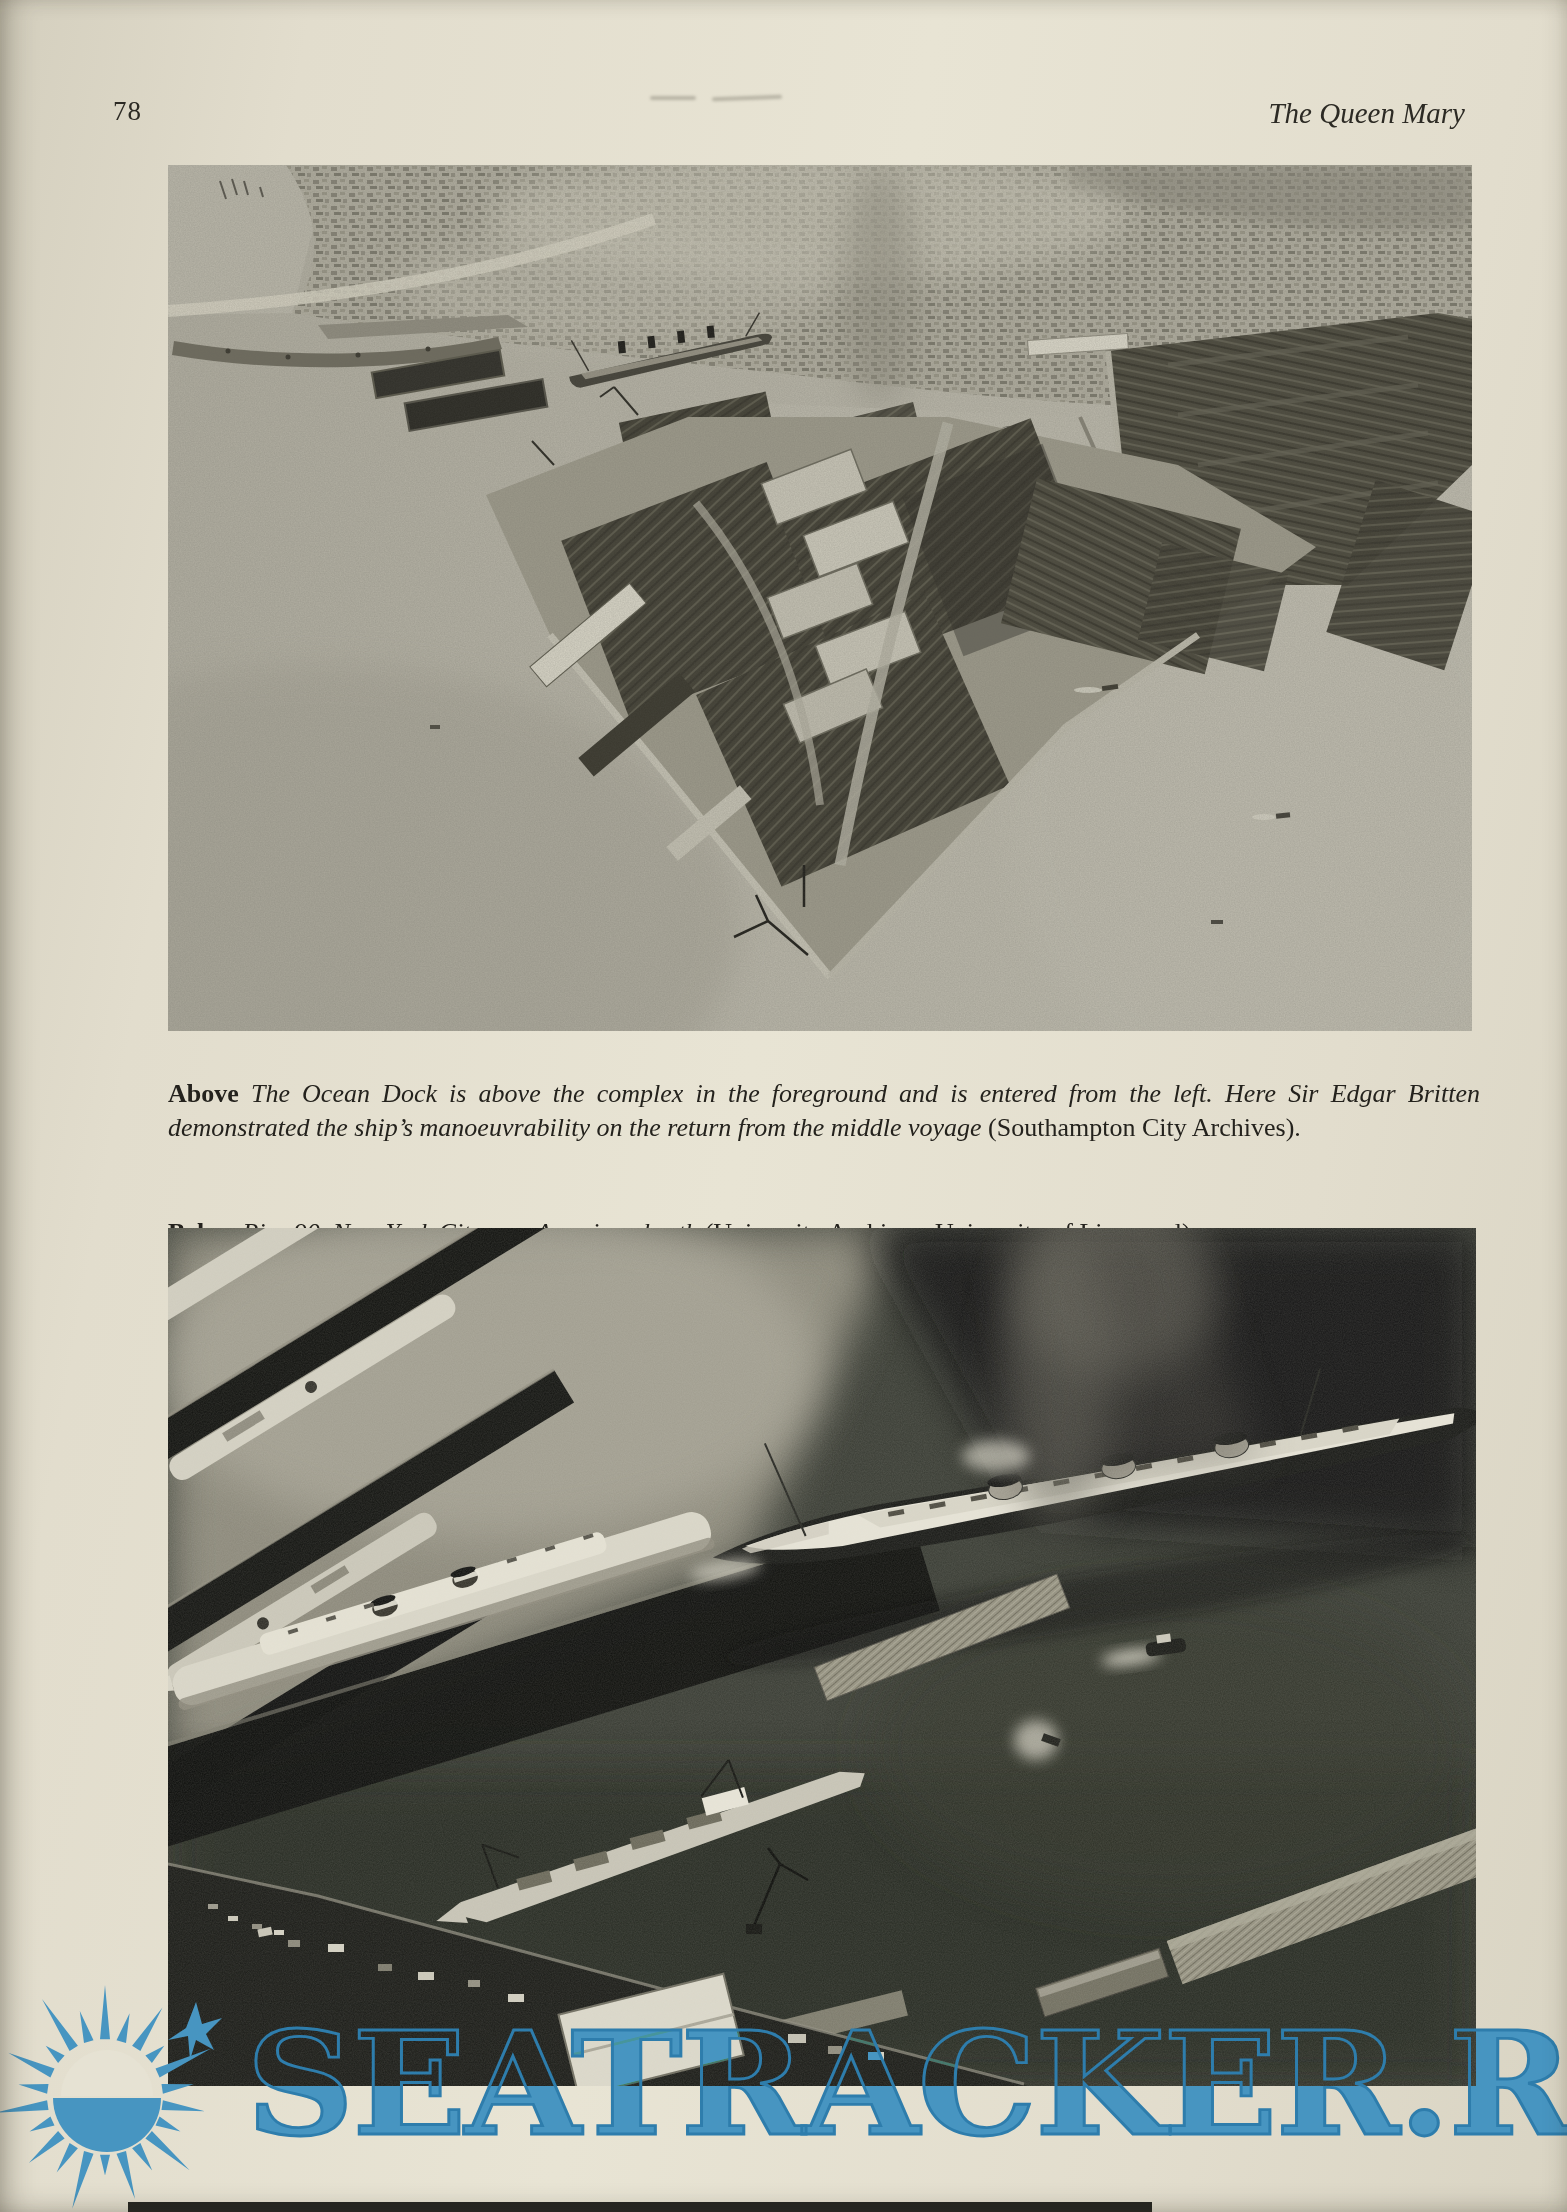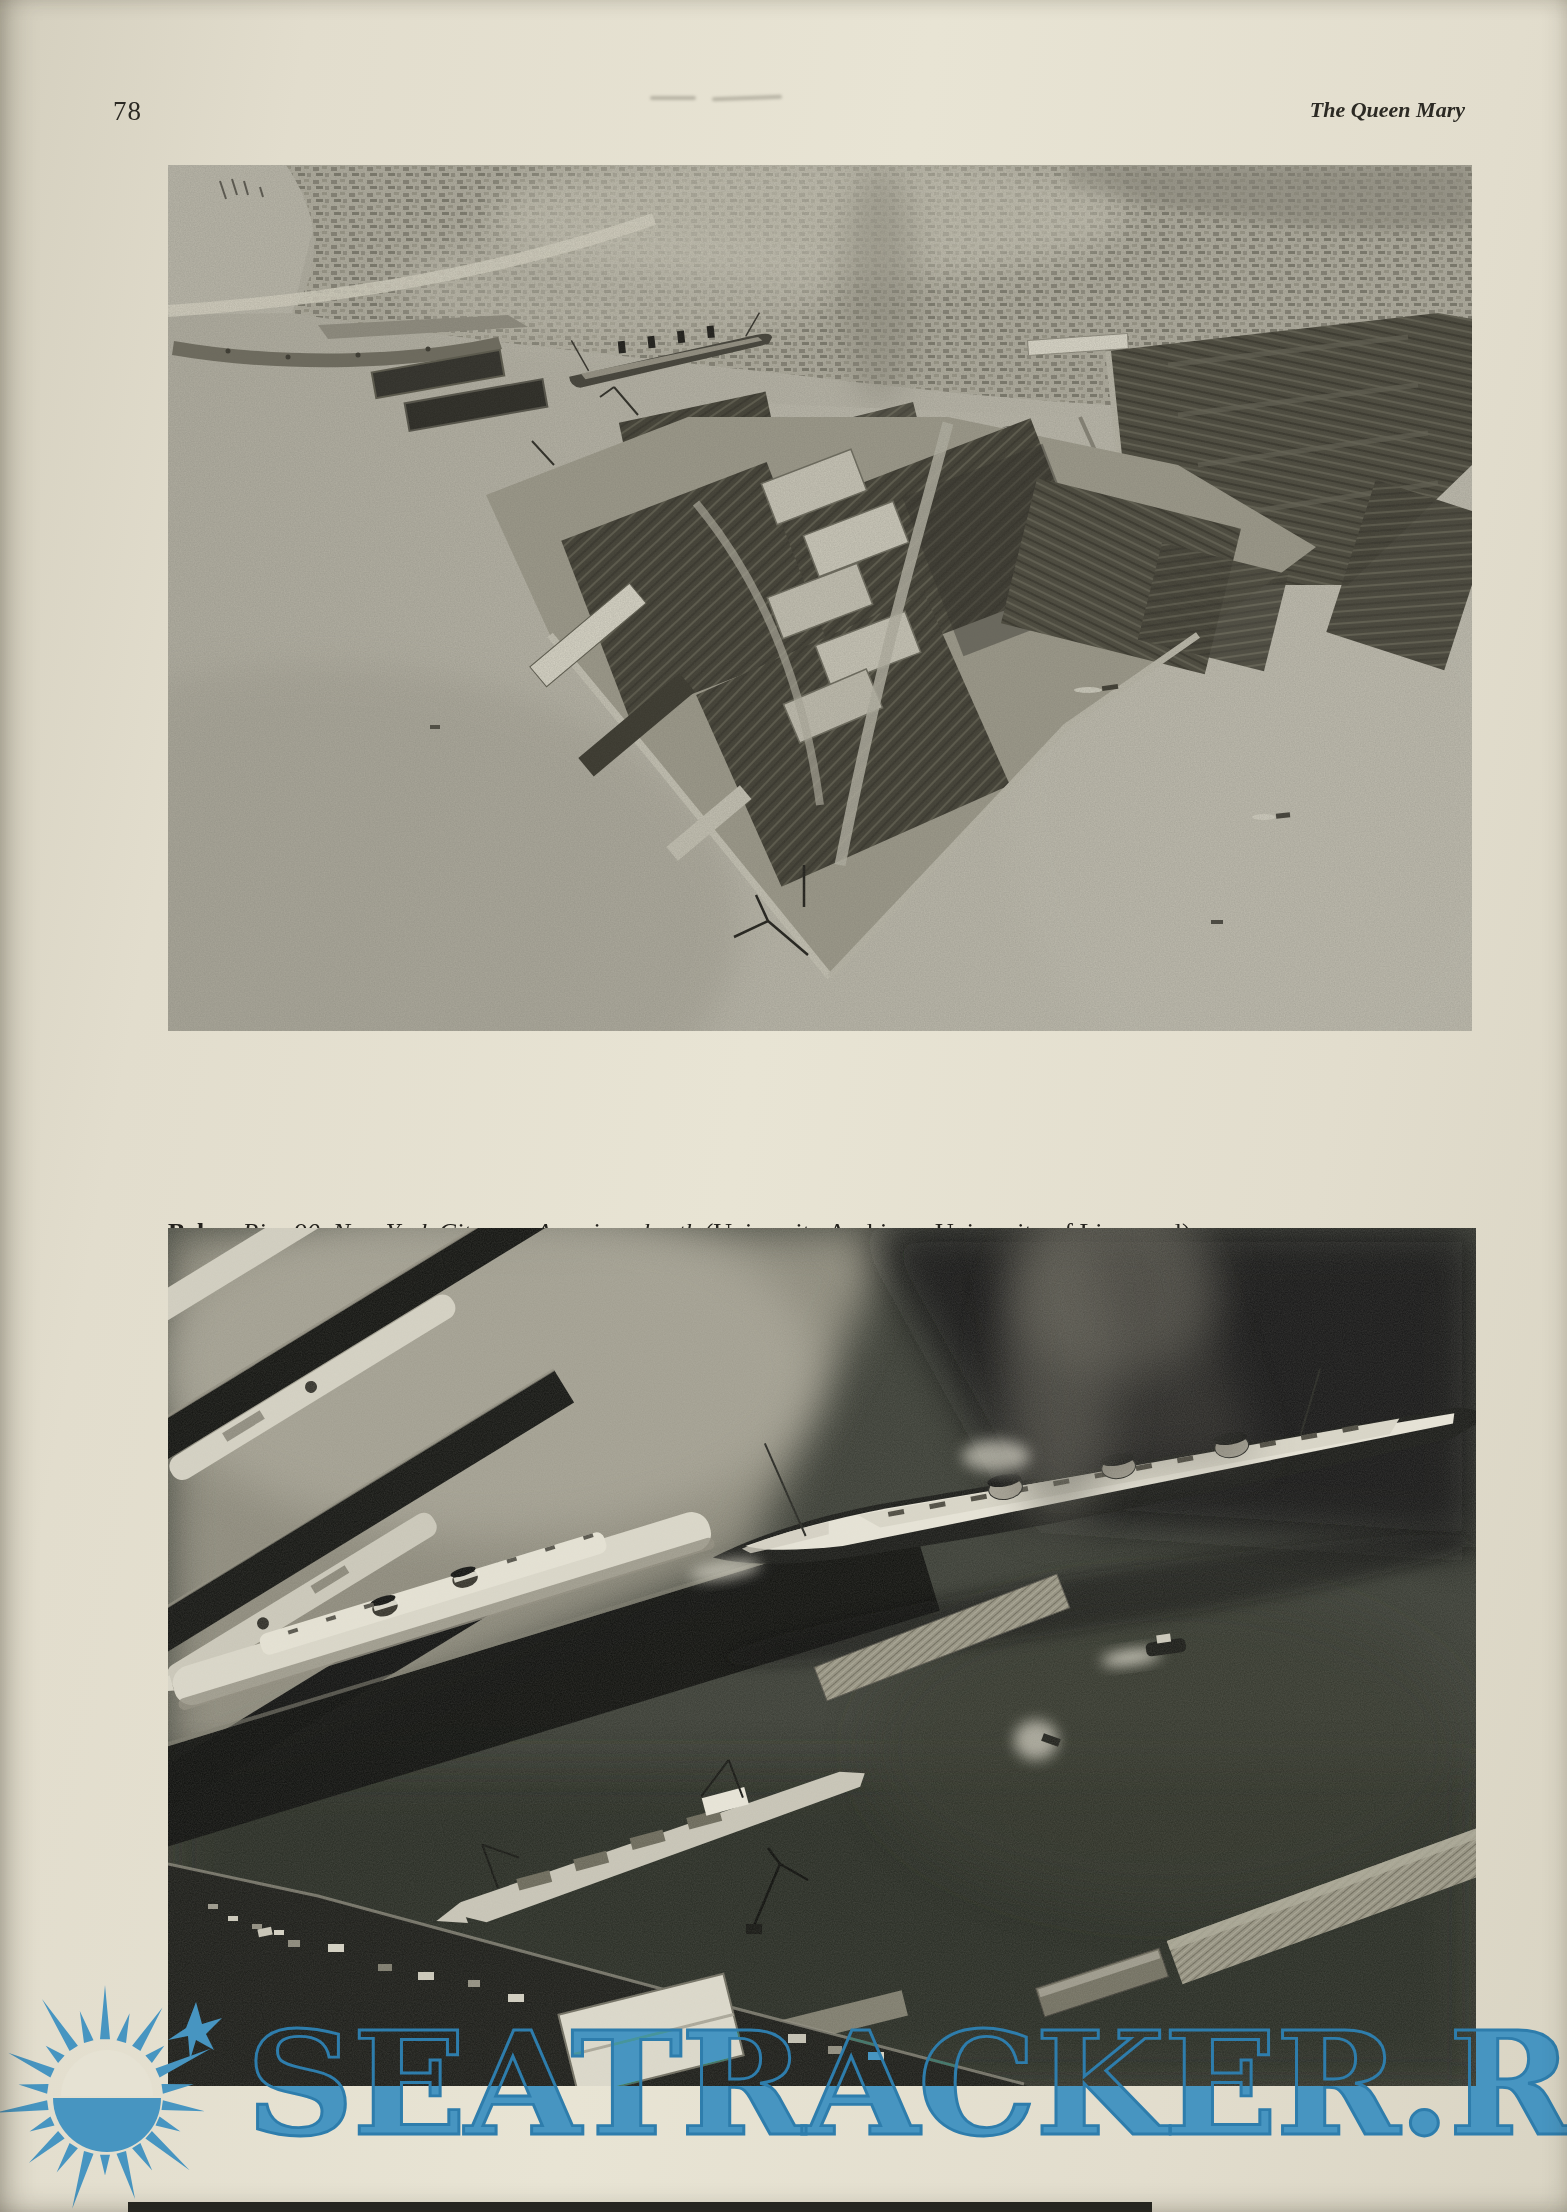--- a/index.html
+++ b/index.html
@@ -10,21 +10,21 @@
     font-family:"Liberation Serif",serif;color:#26241f;
   }
   .page::after{
     content:"";position:absolute;inset:0;pointer-events:none;z-index:40;
     box-shadow:inset 22px 0 32px -18px rgba(55,50,35,.42),
                inset -16px 0 26px -16px rgba(55,50,35,.20),
                inset 0 -18px 30px -20px rgba(55,50,35,.30),
                inset 0 14px 26px -18px rgba(55,50,35,.15);
   }
   .pageno{position:absolute;left:113px;top:96px;font-size:27px;letter-spacing:1px;color:#2c2a24;text-align:right;}
-  .runtitle{position:absolute;right:102px;top:97px;font-size:22px;font-style:italic;color:#2c2a24;font-weight:bold;}
+  .runtitle{position:absolute;right:102px;top:97px;font-size:29px;font-style:italic;color:#2c2a24;}
   .smudge{position:absolute;left:650px;top:92px;width:180px;height:12px;filter:blur(1.6px);opacity:.38;}
   .smudge i{position:absolute;top:4px;height:4px;background:#6e6b5e;border-radius:2px;display:block;}
   .smudge i.s1{left:0;width:46px;}
   .smudge i.s2{left:62px;width:70px;transform:rotate(-2deg);}
   .photo{position:absolute;margin:0;overflow:hidden;}
   .photo1{left:168px;top:165px;width:1304px;height:866px;background:#b3b0a3;}
   .photo2{left:168px;top:1228px;width:1308px;height:858px;background:#34372f;}
   .photo svg{display:block;width:100%;height:100%;}
   .caption{position:absolute;left:168px;width:1312px;font-size:26px;line-height:34px;color:#24221d;}
   .cap1{top:1051px;text-align:justify;}
@@ -175,20 +175,25 @@
       <rect x="1108" y="648" width="14" height="5" transform="rotate(-6 1115 650)" fill="#44423a"></rect>
       <ellipse cx="1096" cy="652" rx="12" ry="3" fill="#d6d3c5" opacity=".7"></ellipse>
       <rect x="1043" y="755" width="12" height="4" fill="#4a4840"></rect>
       <rect x="262" y="560" width="10" height="4" fill="#504e44"></rect>
 
       <path d="M52,16 l6,18 M64,14 l5,16 M76,16 l4,14 M92,22 l3,10" stroke="#44423a" stroke-width="2" opacity=".8"></path>
       <rect width="1304" height="866" filter="url(#p1-grain)" opacity=".45"></rect>
     </svg>
   </figure>
 
+  <p class="caption cap1">
+    <b>Above</b>
+    <i>The Ocean Dock is above the complex in the foreground and is entered from the left. Here Sir Edgar Britten demonstrated the ship’s manoeuvrability on the return from the middle voyage</i>
+    <span>(Southampton City Archives).</span>
+  </p>
 
   <p class="caption cap2">
     <b>Below</b>
     <i>Pier 90, New York City, our American berth</i>
     <span>(University Archives, University of Liverpool).</span>
   </p>
 
   <figure class="photo photo2" role="img">
     <svg viewBox="0 0 1308 858" preserveAspectRatio="none">
       <defs>

